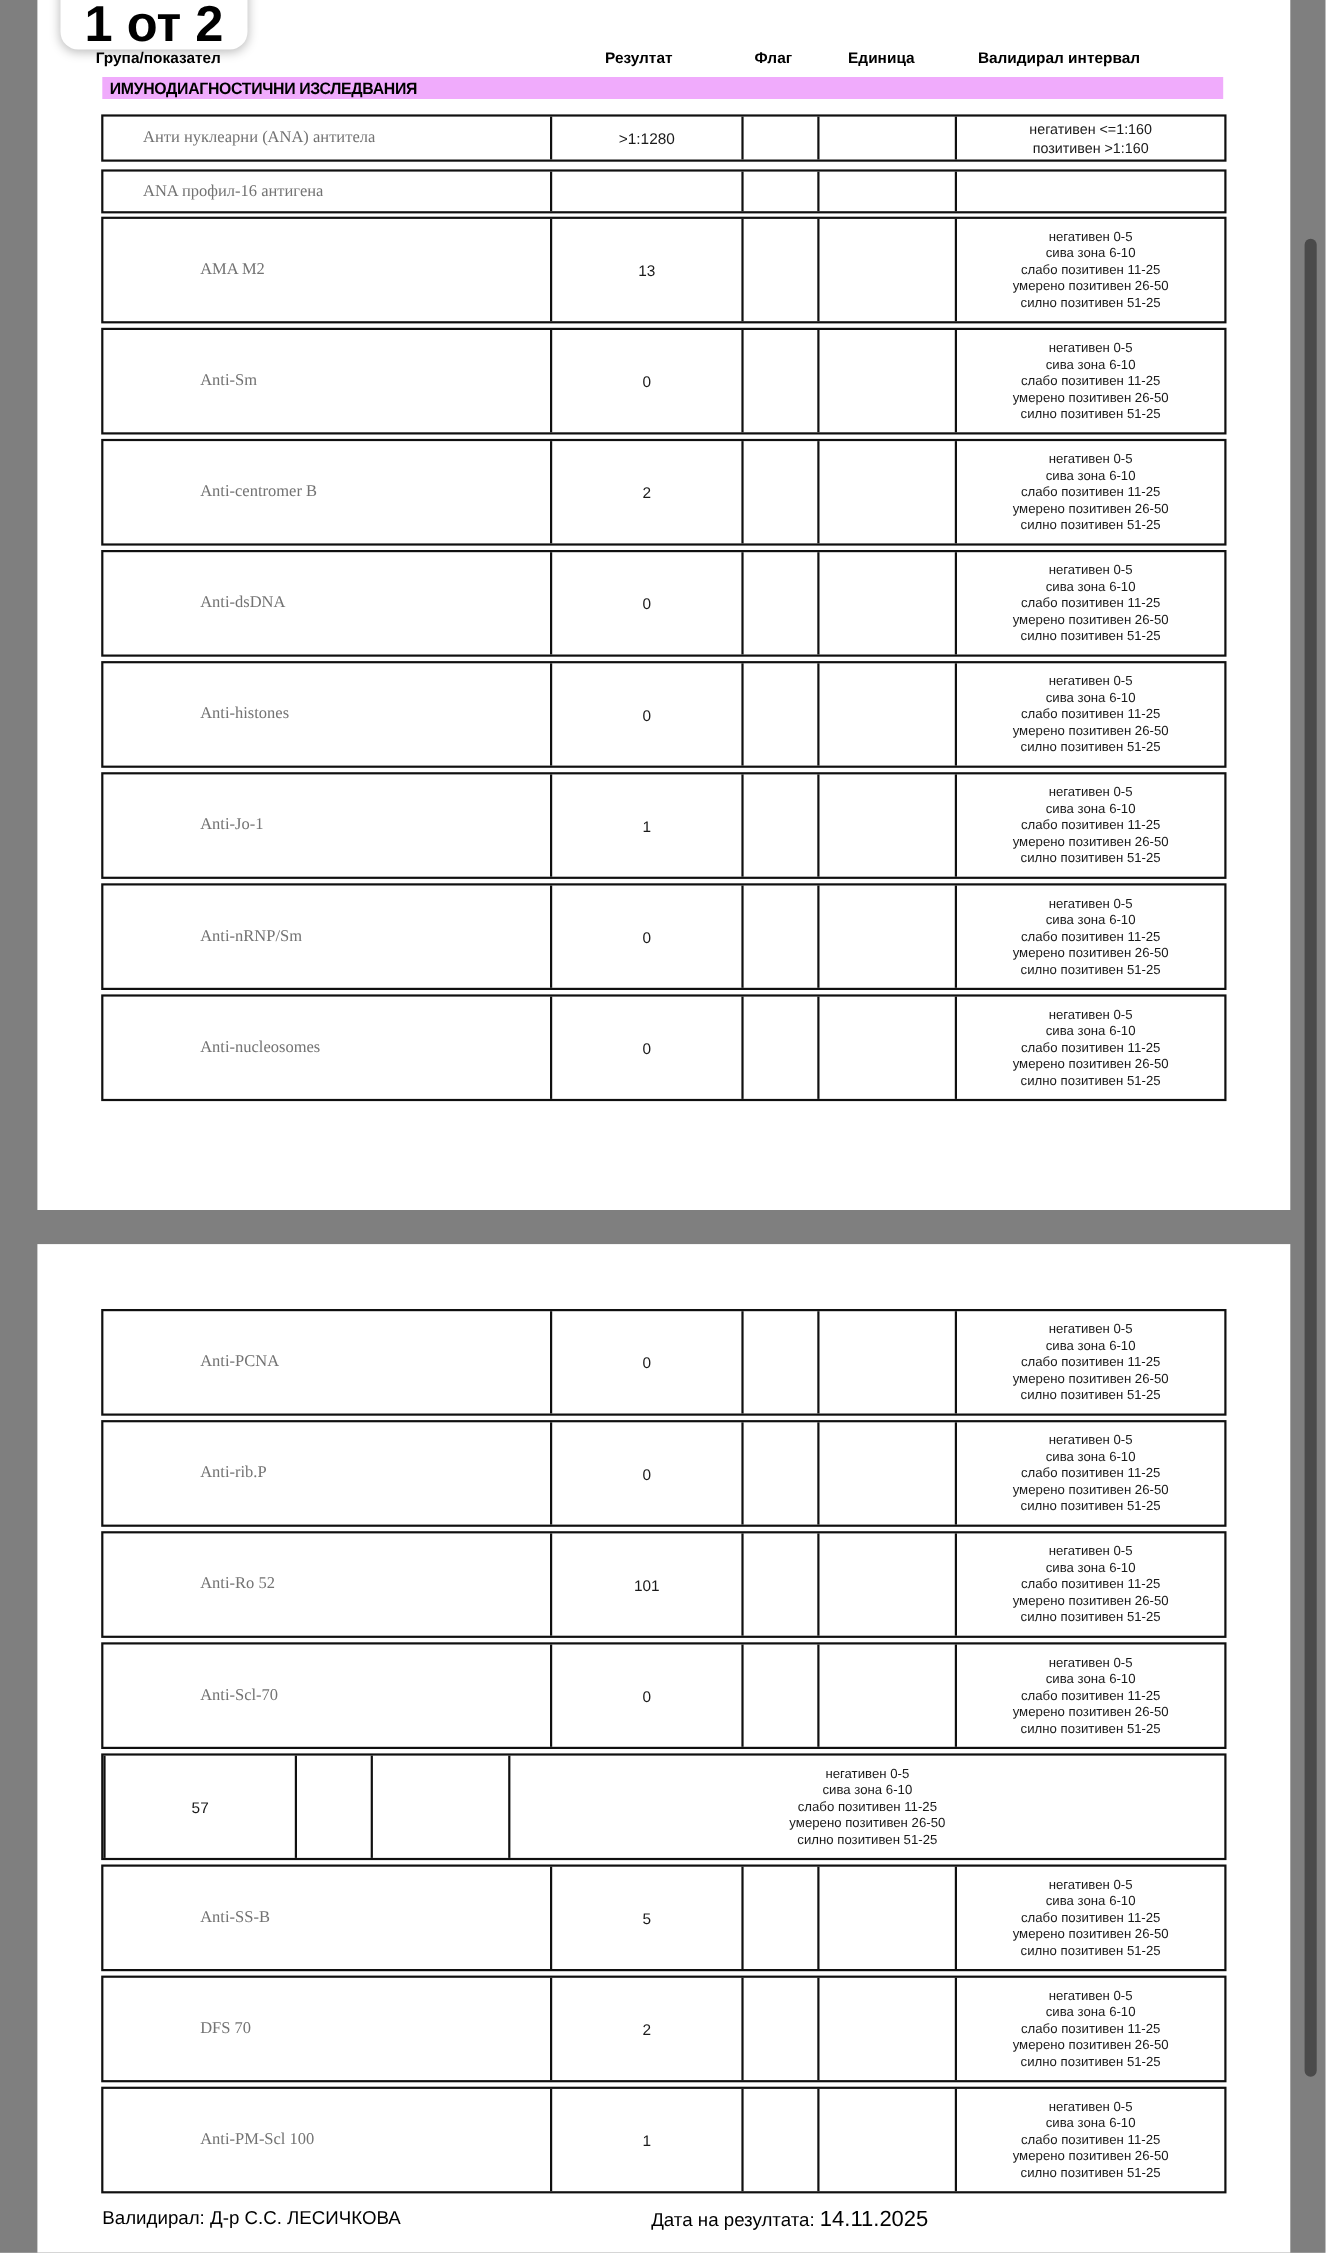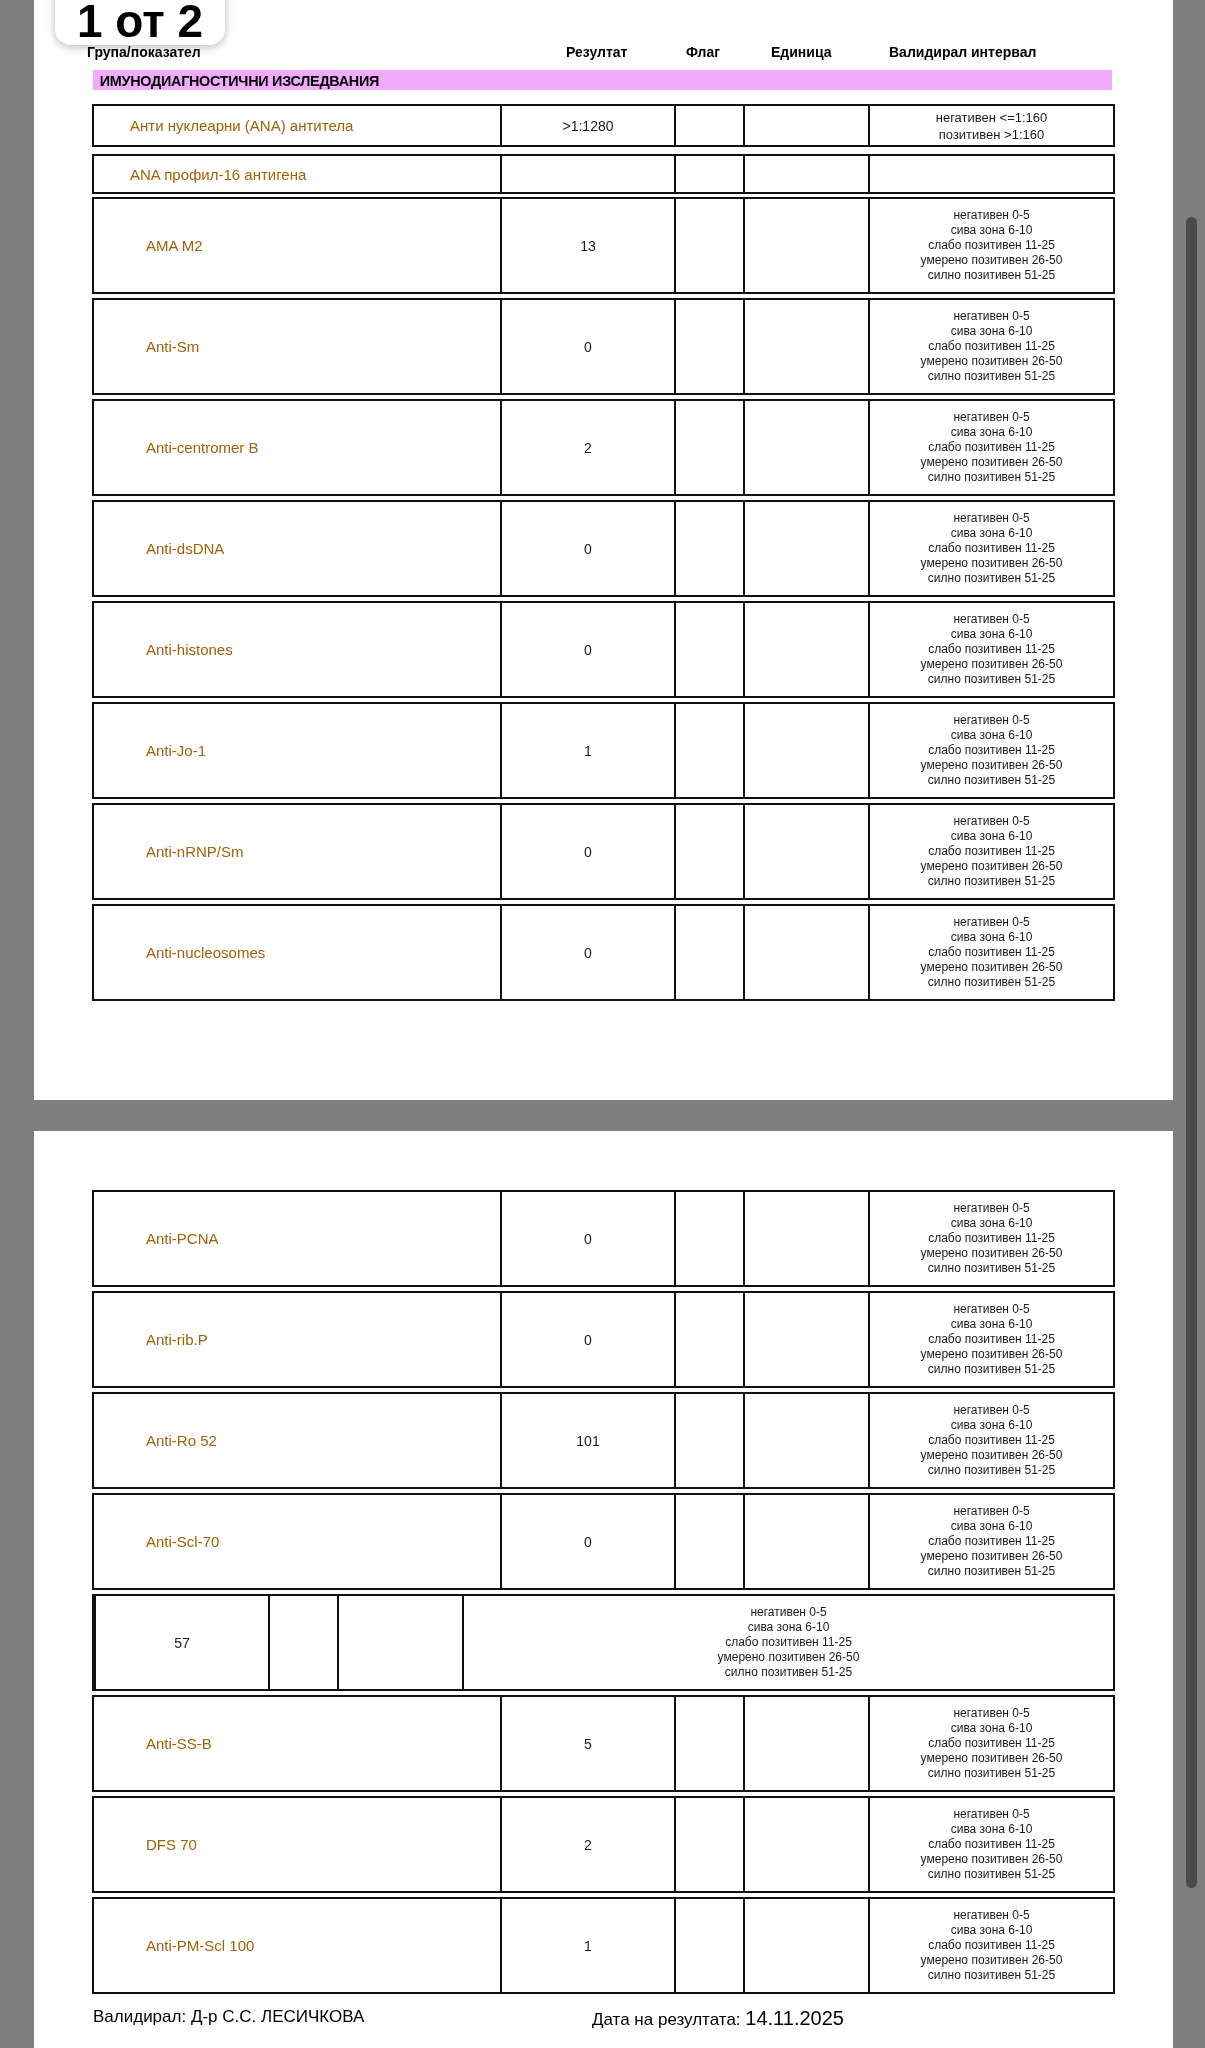--- a/index.html
+++ b/index.html
@@ -35,21 +35,21 @@
     font-size:46px;font-weight:bold;color:#000;
     line-height:1;padding-bottom:1px;white-space:nowrap;
   }
 
   
   .col-head{
     position:absolute;top:44px;
     font-size:14px;font-weight:bold;color:#000;
     white-space:nowrap;
   }
-  .ch0{left:53px;} .ch1{left:532px;} .ch2{left:652px;} .ch3{left:737px;} .ch4{left:855px;}
+  .ch0{left:53px;} .ch1{left:516px;} .ch2{left:652px;} .ch3{left:737px;} .ch4{left:855px;}
 
   
   .section-bar{
     position:absolute;left:59px;top:70px;
     width:1019px;height:20px;
     background:#f0abfc;
     display:flex;align-items:center;
   }
   .section-bar span{
     font-size:15px;font-weight:bold;color:#000;
@@ -64,23 +64,23 @@
     box-sizing:border-box;
     border:2px solid #101010;
     display:flex;
     background:#fff;
   }
   .row-titer{height:43px;margin-bottom:7px;}
   .row-group{height:40px;margin-bottom:3px;}
   .row-antigen{height:97px;margin-bottom:4px;}
   .cell{box-sizing:border-box;display:flex;align-items:center;}
   .c-name{width:406px;}
-  .c-name span{font-size:15px;color:#a16207;}
+  .c-name span{font-size:15px;color:#737373;font-family:Liberation Serif, serif;}
   .row-titer .c-name span,.row-group .c-name span{padding-left:36px;}
-  .row-antigen .c-name span{padding-left:52px;}
+  .row-antigen .c-name span{padding-left:88px;}
   .c-result{width:174px;border-left:2px solid #101010;justify-content:center;font-size:14px;color:#1a1a1a;}
   .c-flag{width:69px;border-left:2px solid #101010;}
   .c-unit{width:125px;border-left:2px solid #101010;}
   .c-ref{flex:1;border-left:2px solid #101010;justify-content:center;}
   .ref-inner{width:100%;text-align:center;}
   .row-antigen .ref-line{font-size:12px;line-height:15px;color:#1a1a1a;}
   .row-titer .ref-line{font-size:13px;line-height:17px;color:#1a1a1a;}
 
   
   .footer-left{

